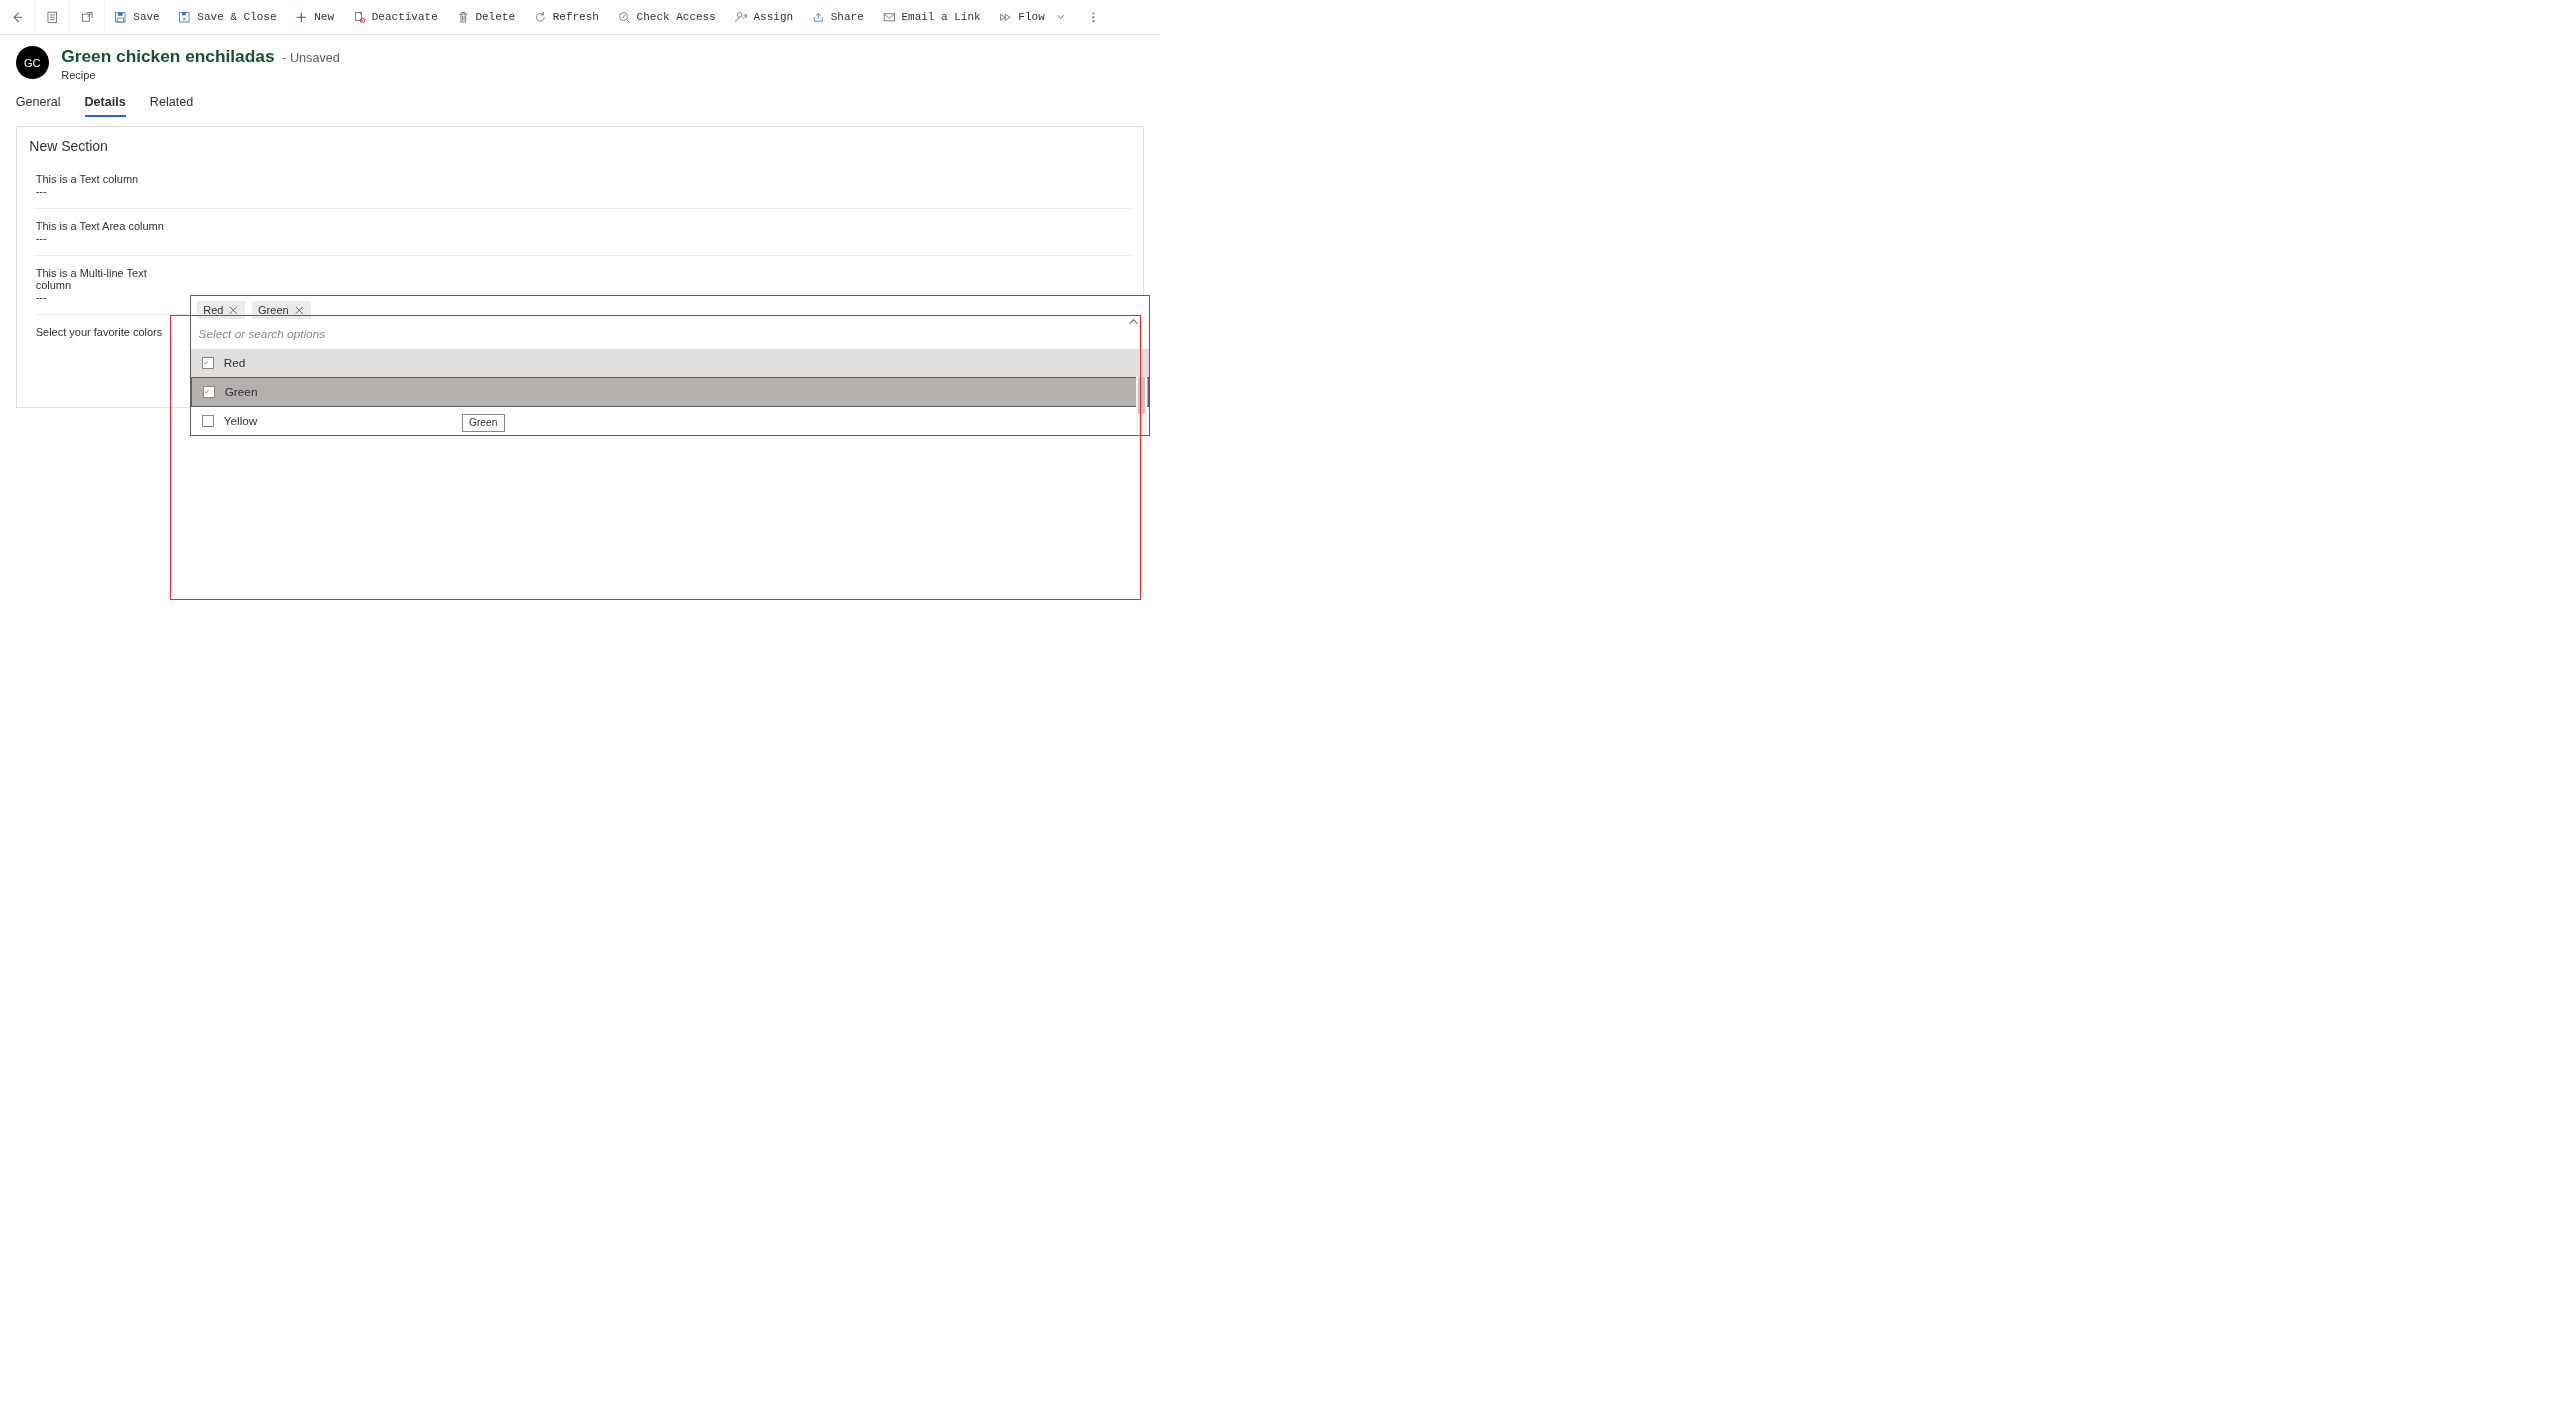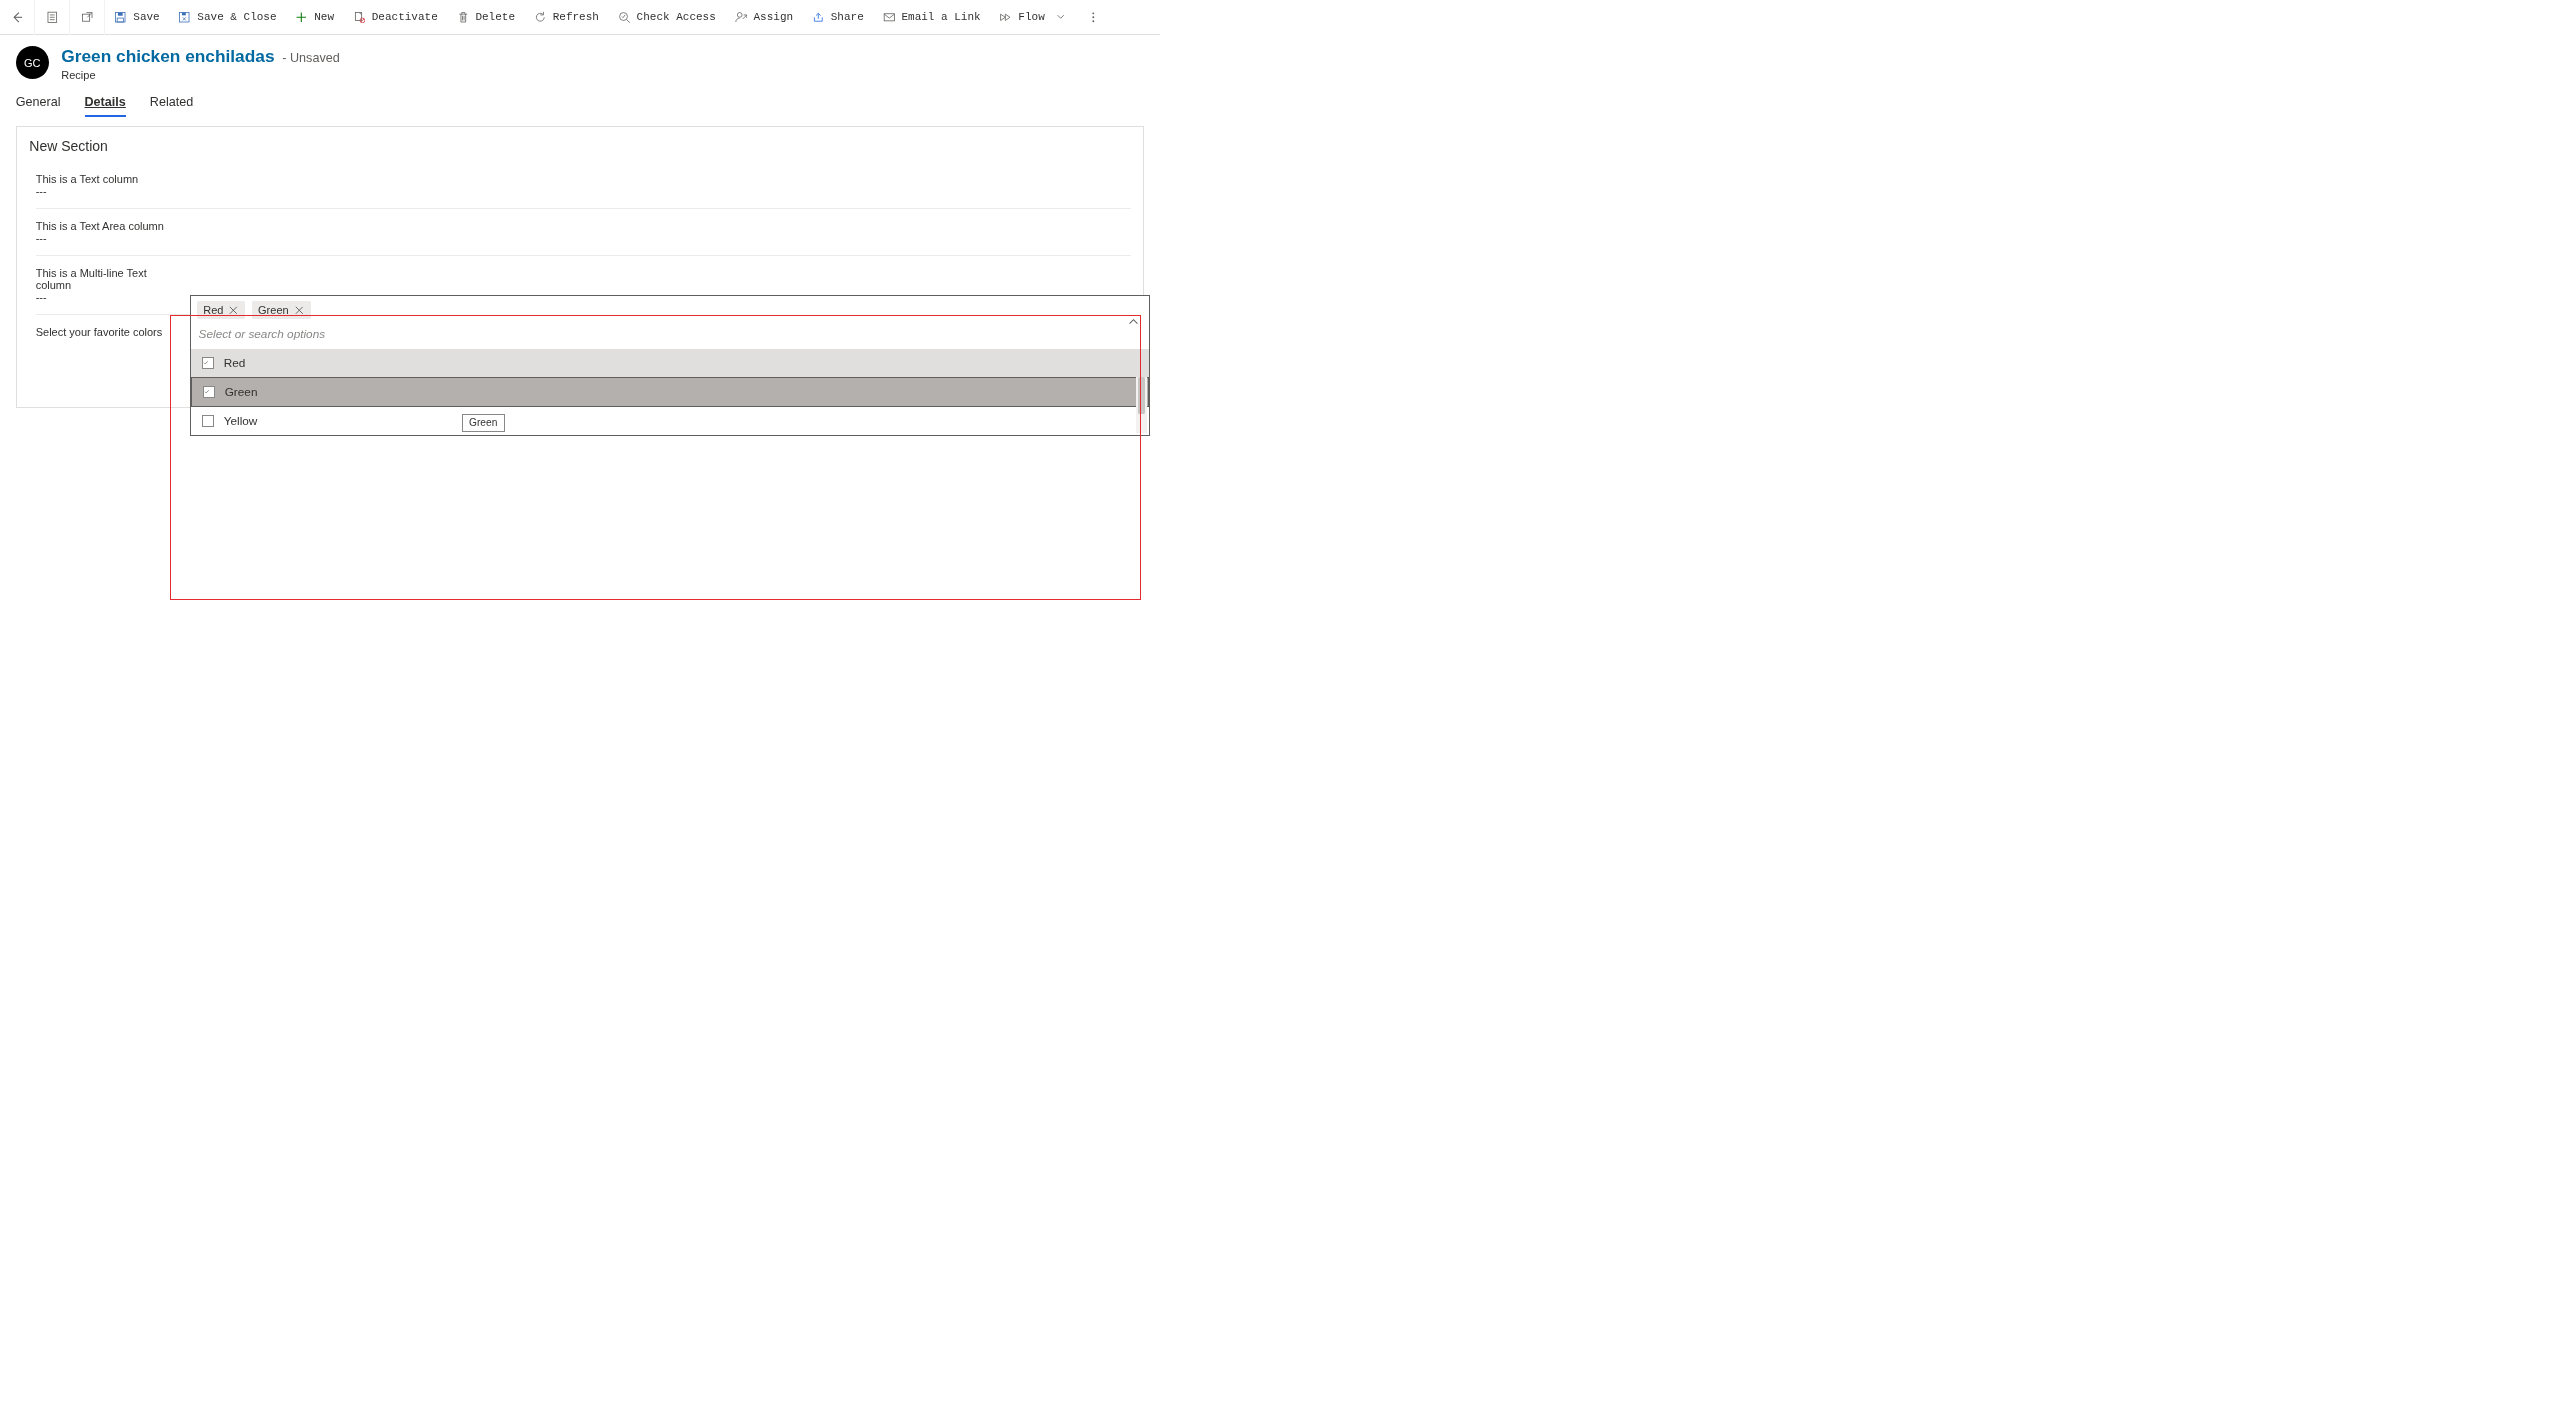--- a/index.html
+++ b/index.html
@@ -48,30 +48,30 @@
     gap: 12.6px;
   }
   .avatar {
     width: 33px; height: 33px; border-radius: 50%;
     background: #000000;
     color: #fff;
     display:flex; align-items:center; justify-content:center;
     font-size: 11px; font-weight: 400;
   }
   .header .title-line { display:flex; align-items: baseline; gap: 7.8px; }
-  .header h1 { font-size: 17.3px; font-weight: 600; color: #0369a1; }
+  .header h1 { font-size: 17.3px; font-weight: 600; color: #14532d; }
   .header .unsaved { font-size: 12.6px; color: #605e5c; }
   .header .subtype { font-size: 11px; color: #323130; margin-top: 1.6px; }
   
   .tabs {
     display:flex; gap: 24px; padding: 14px 15.7px 0 15.7px;
     font-size: 12.6px;
   }
   .tab { padding-bottom: 6.3px; cursor: default; }
-  .tab.active { font-weight: 600; border-bottom: 2.4px solid #2266e3; text-decoration: underline; }
+  .tab.active { font-weight: 600; border-bottom: 2.4px solid #2266e3; }
   
   .section-outer {
     margin: 9.4px 15.7px 0 15.7px;
     border: 0.8px solid #e1dfdd;
     padding: 0 0 23.5px 0;
     position: relative;
     min-height: 282px;
   }
   .section-title {
     font-size: 14px; color: #323130; padding: 11px 12.6px 7.8px 12.6px;

